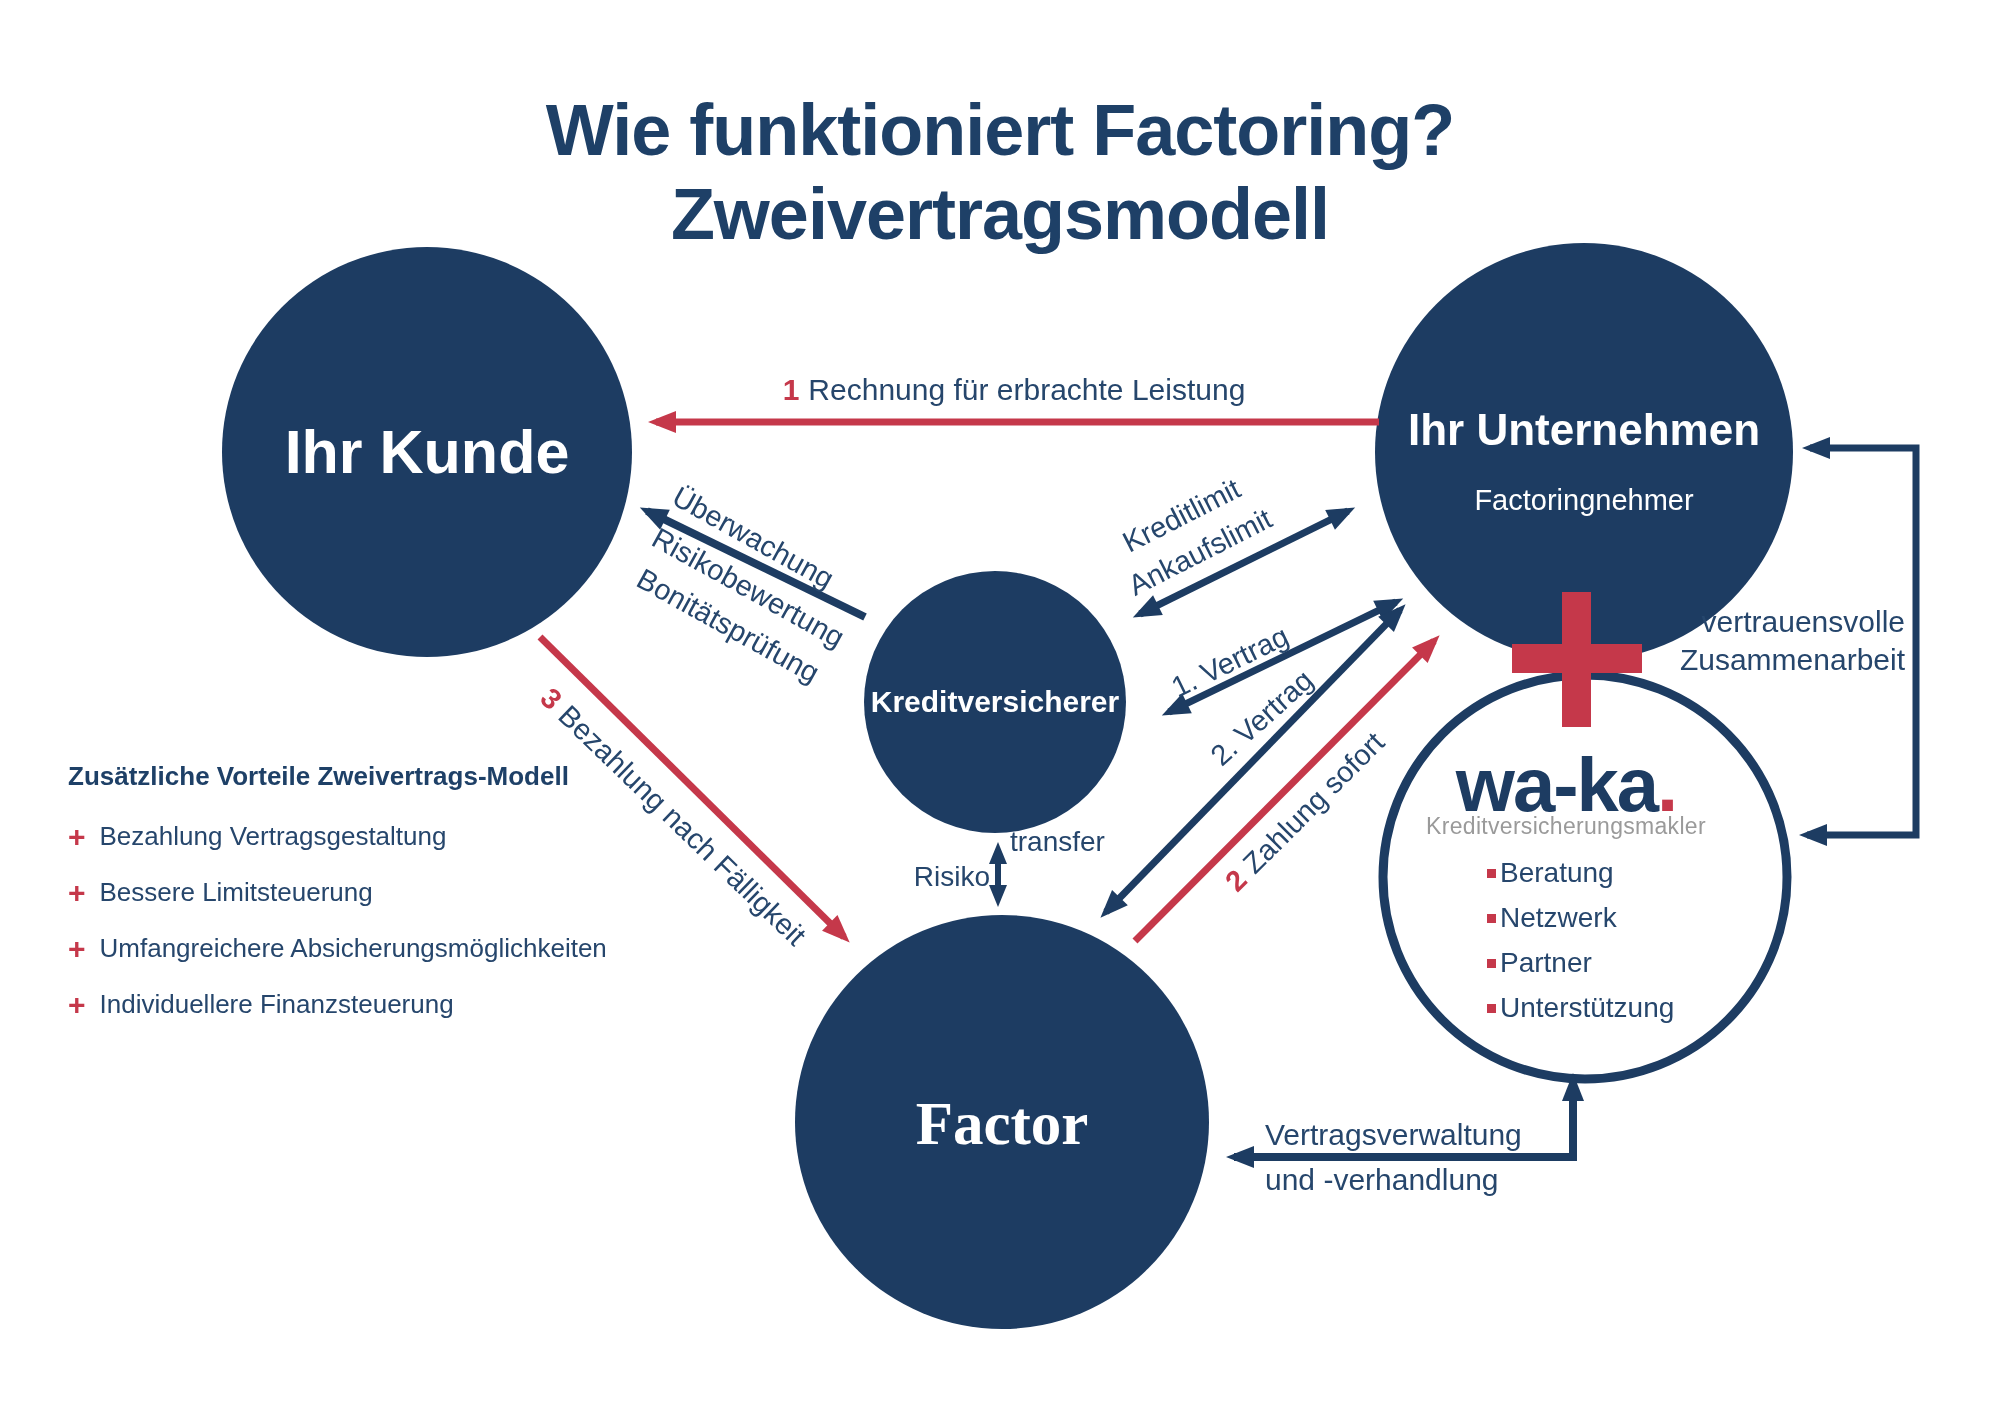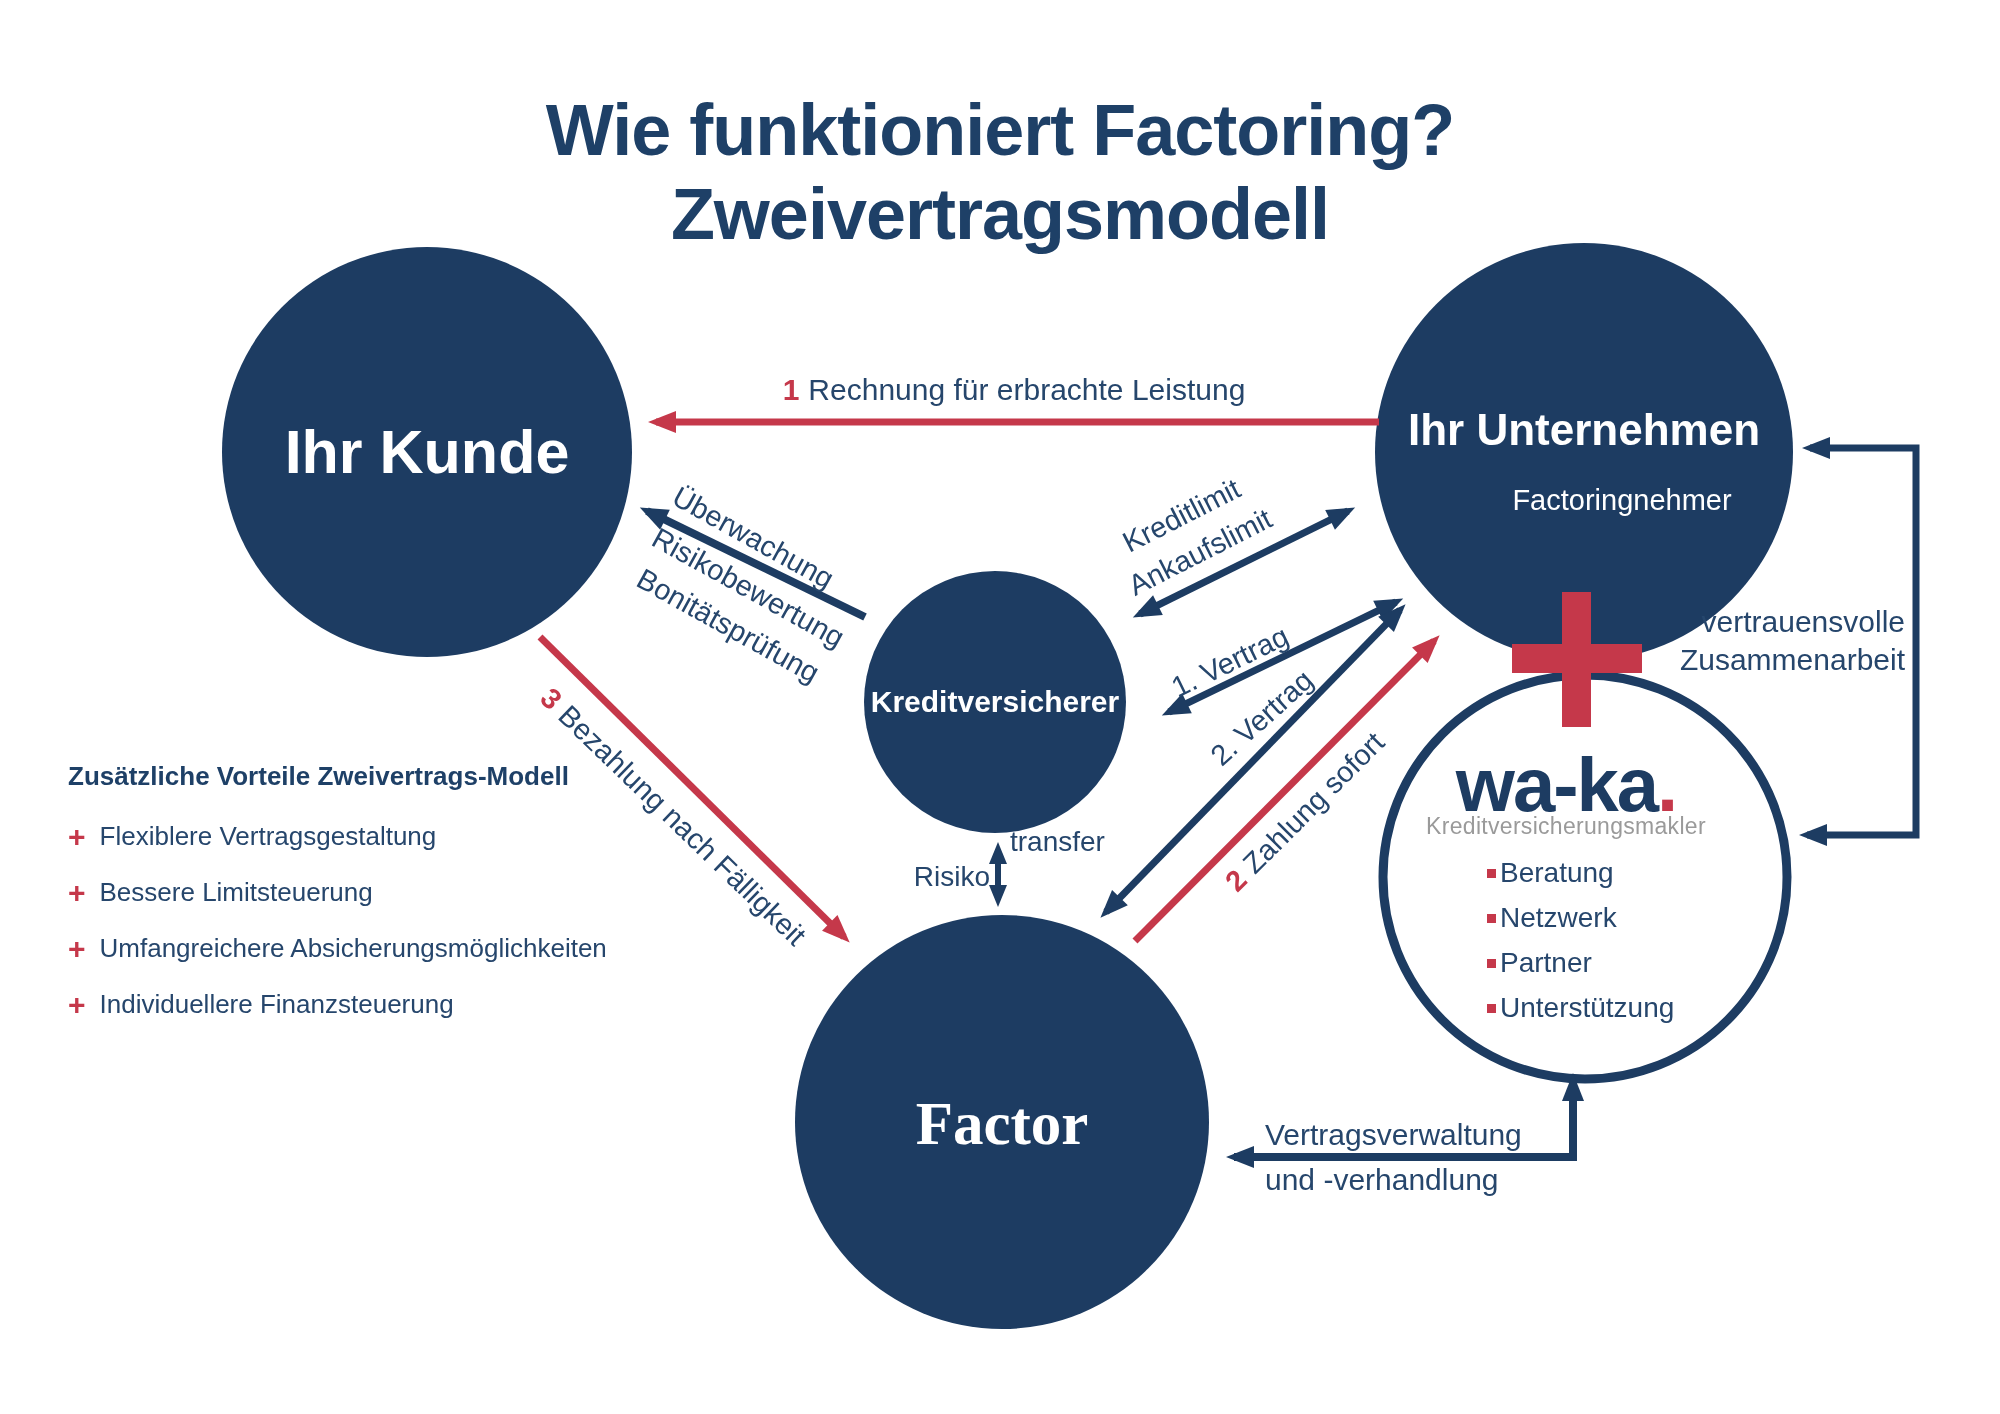--- a/index.html
+++ b/index.html
@@ -5,21 +5,21 @@
   html,body{margin:0;padding:0;background:#fff;}
   .canvas{
     position:relative;width:2000px;height:1392px;background:#ffffff;overflow:hidden;
     font-family:"Liberation Sans","DejaVu Sans",sans-serif;
   }
   .canvas svg{position:absolute;left:0;top:0;}
   .lbl{position:absolute;white-space:nowrap;color:#26466c;transform:translate(-50%,-50%);}
   .center-rot{transform-origin:center center;}
   .title{font-size:72px;font-weight:bold;color:#1e4067;letter-spacing:-1px;}
   .circle-main{font-size:61px;font-weight:600;color:#ffffff;}
-  .circle-sub{font-size:29px;color:#ffffff;margin-left:38px;}
+  .circle-sub{font-size:29px;color:#ffffff;}
   .circle-bold{font-size:30px;font-weight:bold;color:#ffffff;}
   .arrowlbl{font-size:29px;color:#26466c;}
   .num{color:#c5384a;font-weight:bold;}
   .flexlbl{display:flex;gap:9px;align-items:baseline;}
   .benefits-head{font-size:26px;font-weight:bold;color:#1e4067;}
   .benefit-row{display:flex;align-items:center;gap:14px;transform:translate(0,-50%);position:absolute;}
   .benefit-plus{font-size:30px;font-weight:bold;color:#c5384a;line-height:1;}
   .benefit-text{font-size:26px;color:#26466c;white-space:nowrap;}
   .waka-logo{font-size:76px;font-weight:bold;letter-spacing:-2px;color:#1d3c62;}
   .waka-dot{color:#c5384a;}
@@ -136,21 +136,21 @@
     <div>vertrauensvolle</div>
     <div>Zusammenarbeit</div>
   </div>
 
   <div class="lbl mid-lbl" style="left:1265px;top:1135px;transform:translate(0,-50%);">Vertragsverwaltung</div>
   <div class="lbl mid-lbl" style="left:1265px;top:1180px;transform:translate(0,-50%);">und -verhandlung</div>
 
   <div class="lbl benefits-head" style="left:68px;top:776px;transform:translate(0,-50%);">Zusätzliche Vorteile Zweivertrags-Modell</div>
   <div class="benefit-row" style="left:68px;top:836px;">
     <span class="benefit-plus">+</span>
-    <span class="benefit-text">Flexiblere Vertragsgestaltung</span>
+    <span class="benefit-text">Bezahlung Vertragsgestaltung</span>
   </div>
   <div class="benefit-row" style="left:68px;top:892px;">
     <span class="benefit-plus">+</span>
     <span class="benefit-text">Bessere Limitsteuerung</span>
   </div>
   <div class="benefit-row" style="left:68px;top:948px;">
     <span class="benefit-plus">+</span>
     <span class="benefit-text">Umfangreichere Absicherungsmöglichkeiten</span>
   </div>
   <div class="benefit-row" style="left:68px;top:1004px;">

